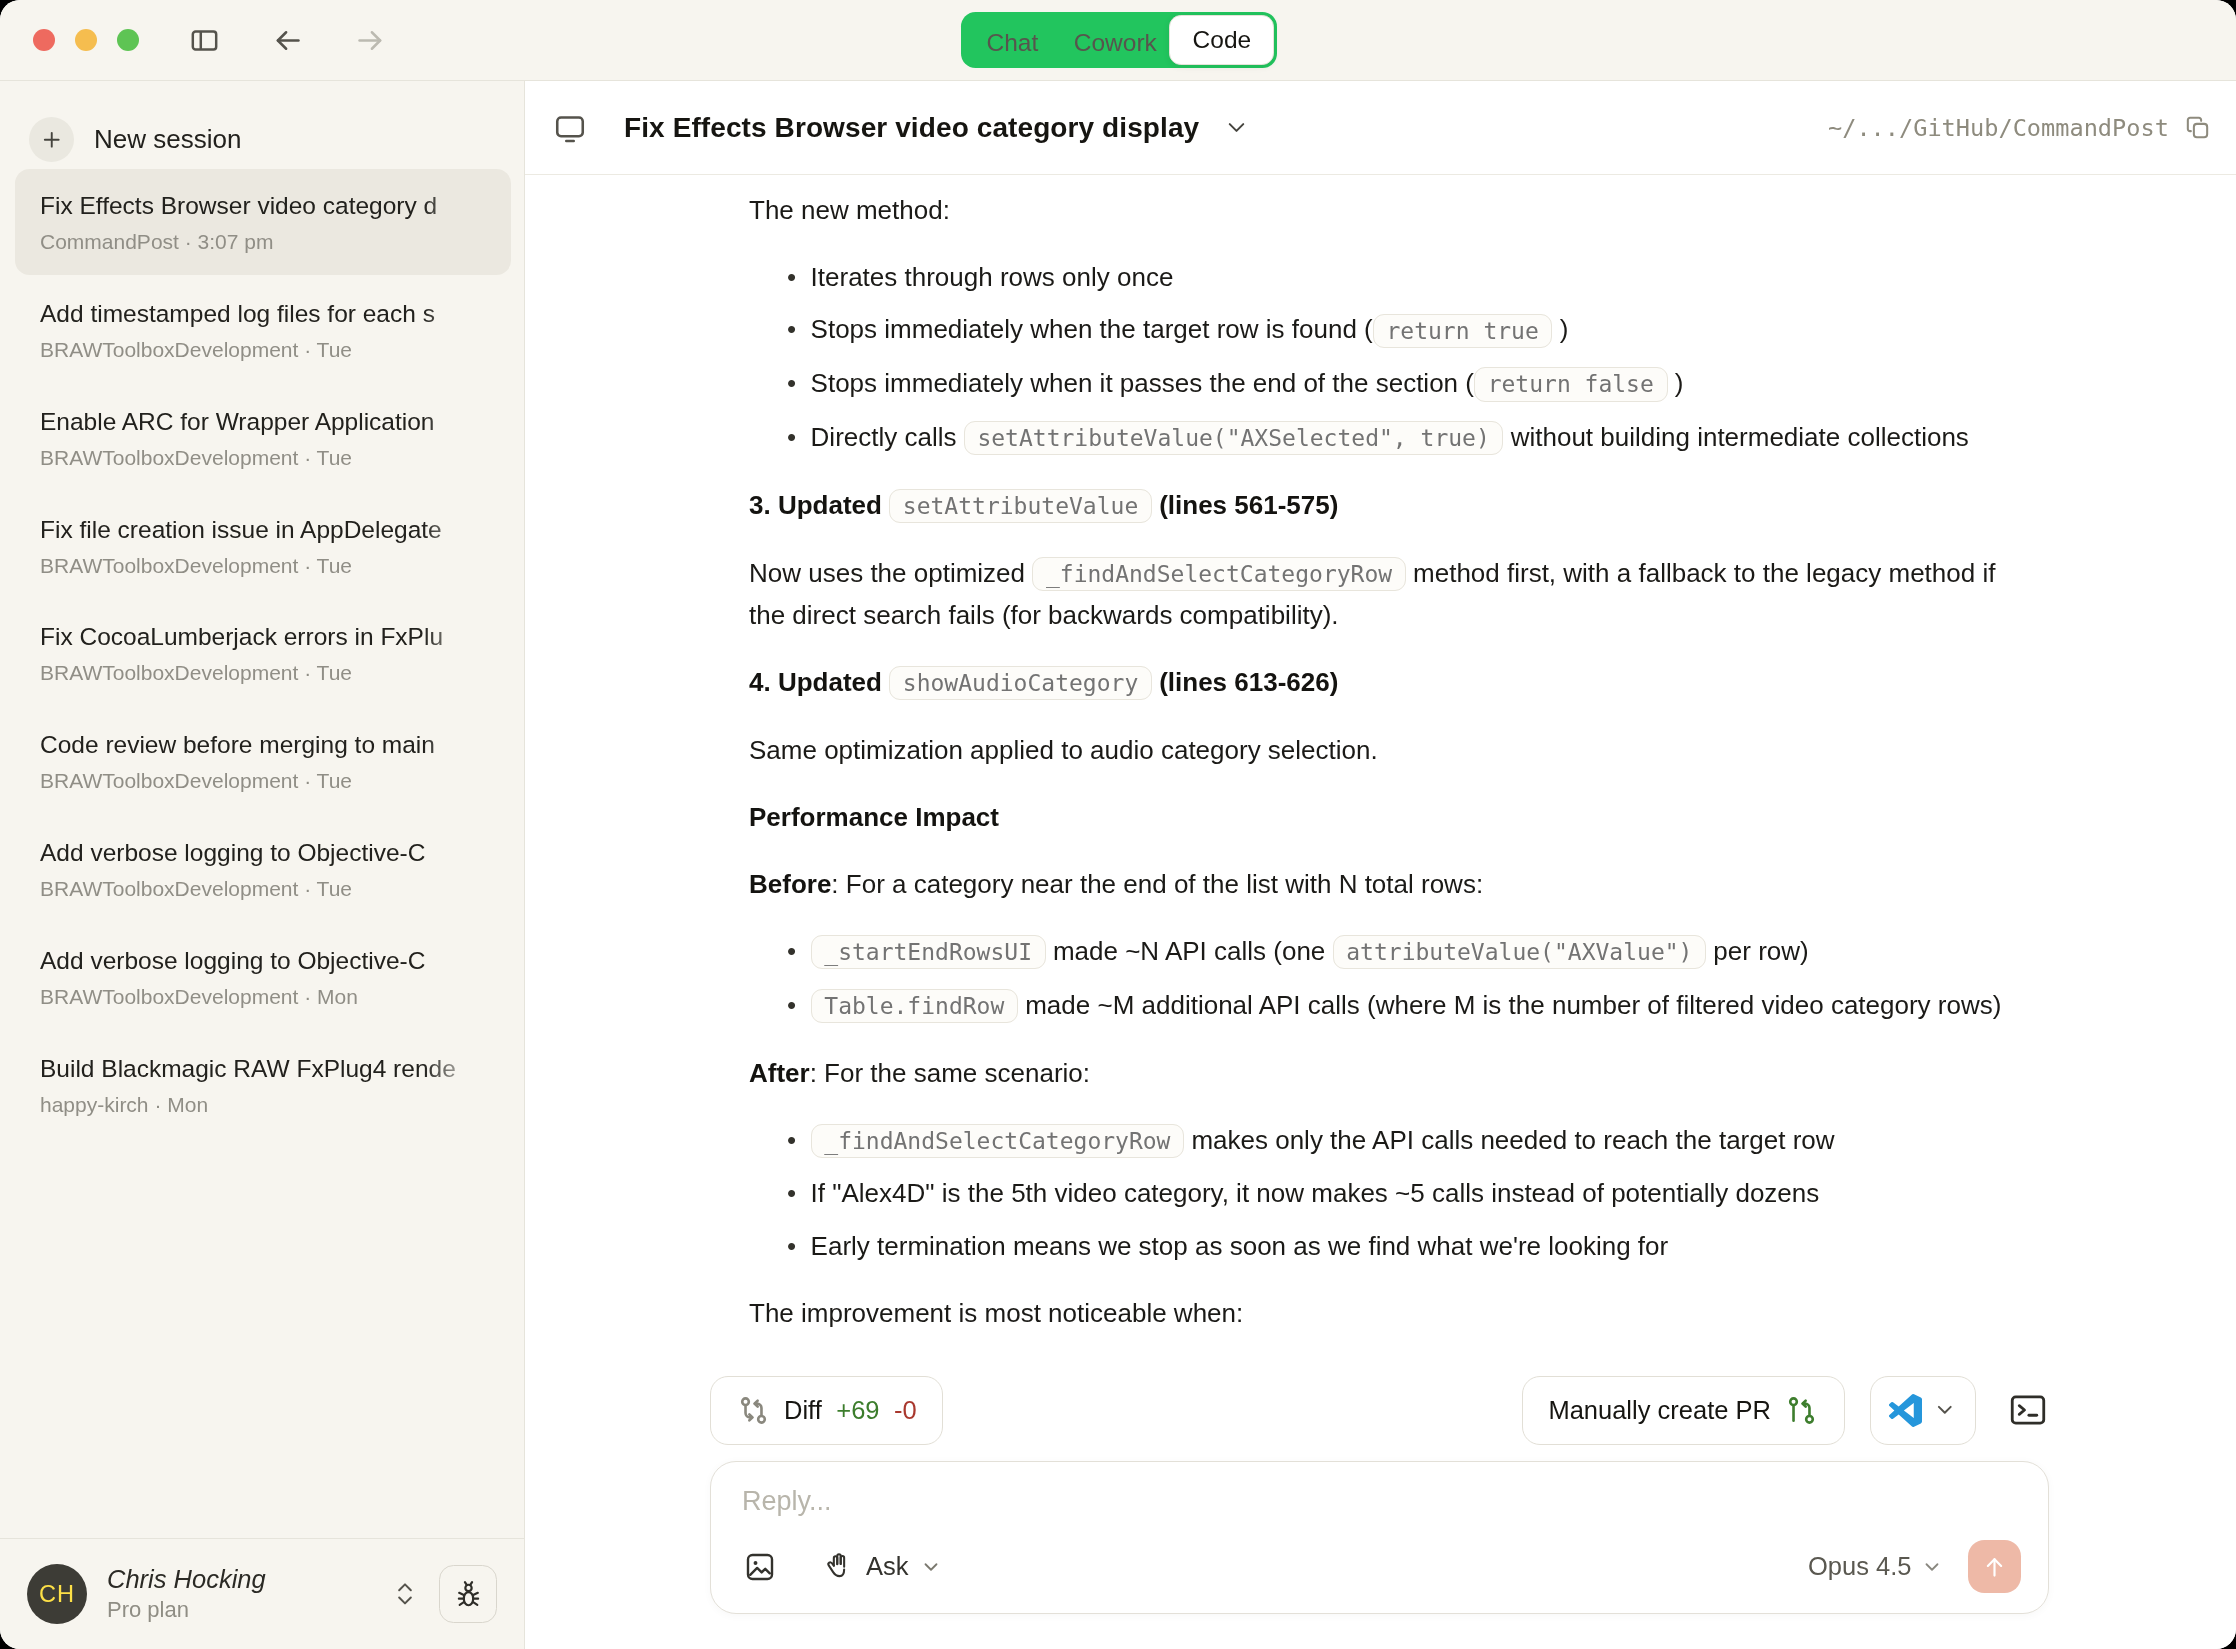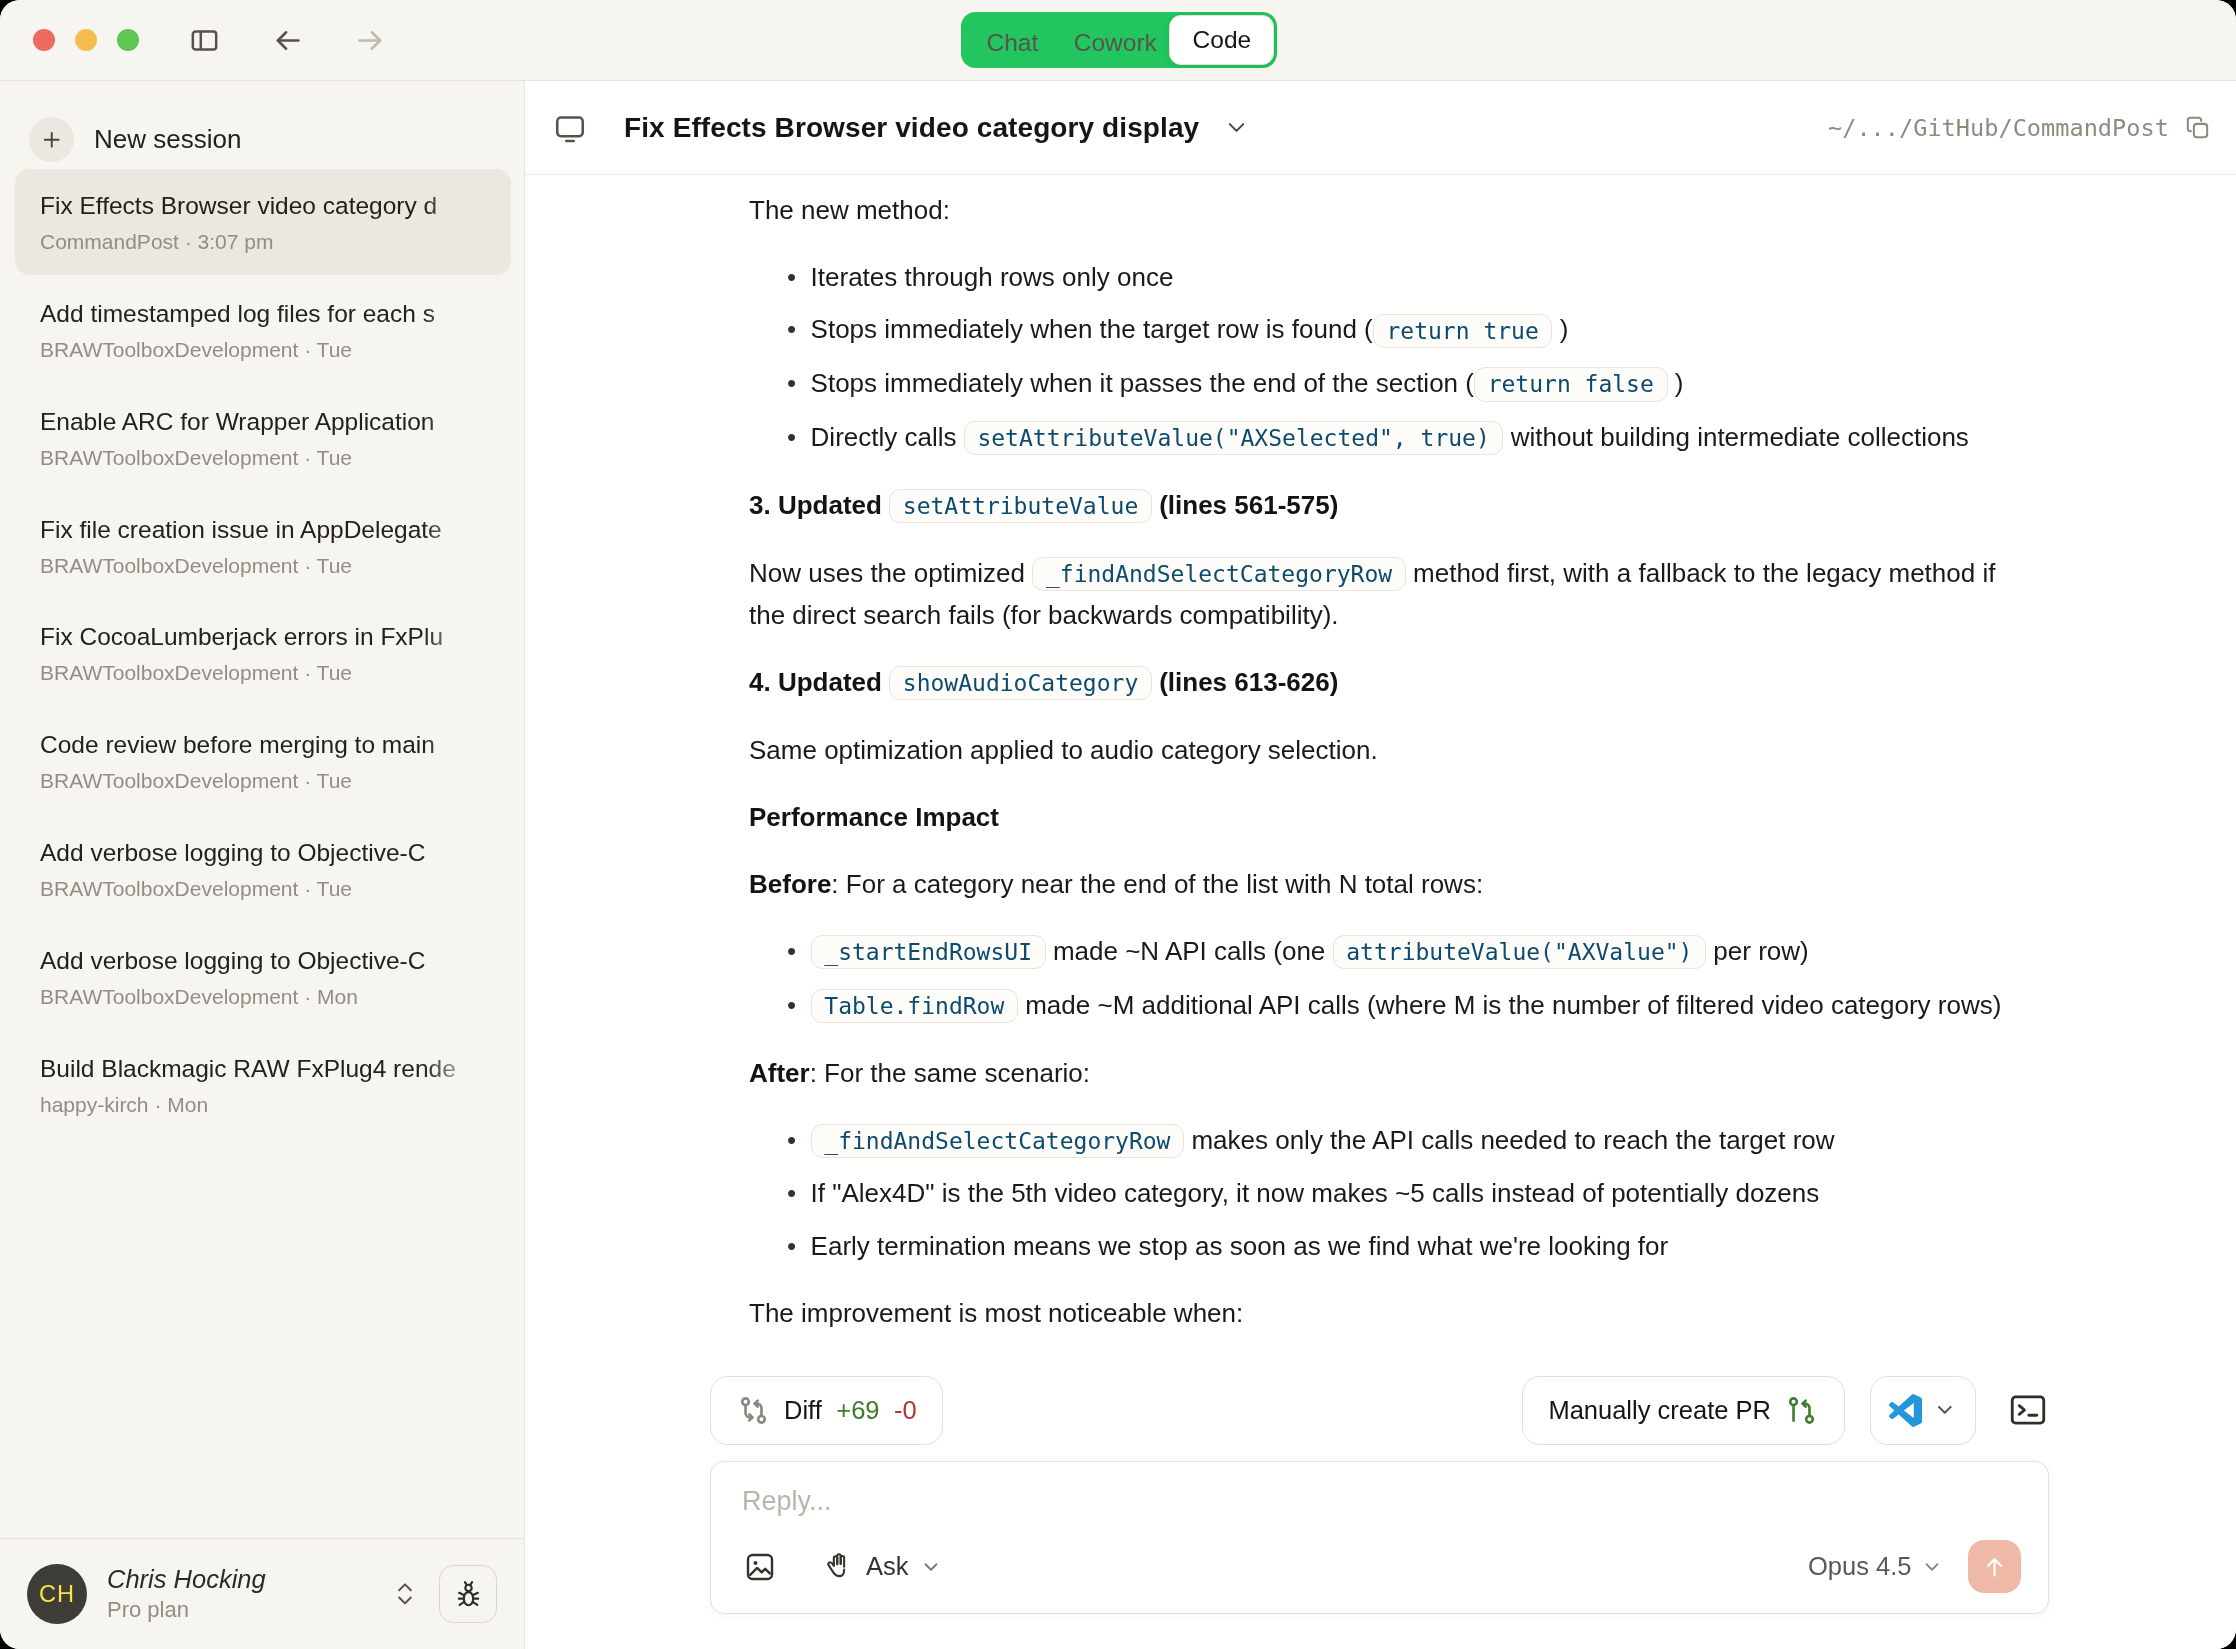--- a/index.html
+++ b/index.html
@@ -54,37 +54,37 @@
   .mh-copy{color:#8e8b7e;display:flex;cursor:default;}
   .mh-copy svg{width:29px;height:29px;}
   
   .doc-scroll{flex:1;min-height:0;overflow:hidden;padding:14.5px 0 0 224px;}
   .doc{width:1286px;font-size:26px;color:#1b1a17;line-height:41px;}
   .doc p{margin:0 0 26px 0;}
   .doc strong{font-weight:700;color:#141310;}
   .doc ul{list-style:none;margin:0 0 26px 0;padding:0 0 0 38px;}
   .doc li{position:relative;padding-left:23.6px;margin-bottom:11.8px;line-height:41px;}
   .doc li::before{content:"•";position:absolute;left:0;top:0;color:#33322c;}
-  .doc code{font-family:"DejaVu Sans Mono","Liberation Mono",monospace;font-size:23px;color:#0c4a6e;background:#fdfcf9;border:1.8px solid #e8e5dc;border-radius:11px;padding:2.7px 12.7px 3.6px 12.7px;white-space:nowrap;}
+  .doc code{font-family:"DejaVu Sans Mono","Liberation Mono",monospace;font-size:23px;color:#737373;background:#fdfcf9;border:1.8px solid #e8e5dc;border-radius:11px;padding:2.7px 12.7px 3.6px 12.7px;white-space:nowrap;}
   
   .toolbar{flex:0 0 69px;margin:12.7px 0 0 185px;width:1339px;display:flex;align-items:center;}
   .btn{display:flex;align-items:center;gap:14.5px;background:#fff;border:1.8px solid #e2dfd6;border-radius:18px;height:69px;padding:0 25.5px;box-sizing:border-box;font-size:25.5px;color:#161511;cursor:default;}
   .btn svg{width:33px;height:33px;}
   .diff-icon{color:#8a887e;}
   .plus-n{color:#3c7d2c;}
   .minus-n{color:#a9382e;}
   .toolbar-right{margin-left:auto;display:flex;align-items:center;gap:25.5px;}
   .pr-icon{color:#3e7e2e;}
   .vs-btn{padding:0 18px;gap:11px;}
   .vs-chevron{color:#55534c;display:flex;}
   .vs-chevron svg{width:23.6px;height:23.6px;}
   .term-btn{border:none;background:transparent;color:#2f2e29;display:flex;padding:0;margin-left:5.5px;cursor:default;}
   .term-btn svg{width:42px;height:42px;}
   
-  .replybox{margin:16.4px 0 0 185px;width:1339px;height:153px;border:1.8px solid #e3e0d8;border-radius:14px;box-sizing:border-box;background:#fff;box-shadow:0 1.8px 9px rgba(0,0,0,.03);display:flex;flex-direction:column;padding:23.6px 27px 20px 31px;}
+  .replybox{margin:16.4px 0 0 185px;width:1339px;height:153px;border:1.8px solid #e3e0d8;border-radius:26px;box-sizing:border-box;background:#fff;box-shadow:0 1.8px 9px rgba(0,0,0,.03);display:flex;flex-direction:column;padding:23.6px 27px 20px 31px;}
   .reply-input{border:none;outline:none;resize:none;font-family:inherit;font-size:27px;color:#1b1a17;flex:1;padding:0;background:transparent;}
   .reply-input::placeholder{color:#b8b5ab;}
   .reply-actions{display:flex;align-items:center;}
   .ra-icon{color:#33322d;display:flex;cursor:default;}
   .ra-icon svg{width:36px;height:36px;}
   .ask{display:flex;align-items:center;gap:11px;margin-left:44px;color:#33322d;font-size:25.5px;cursor:default;}
   .ask svg.hand{width:33px;height:33px;}
   .ask svg.chev{width:22px;height:22px;color:#7b796f;}
   .model{margin-left:auto;display:flex;align-items:center;gap:9px;color:#5a5850;font-size:25.5px;cursor:default;}
   .model svg{width:22px;height:22px;color:#8a8880;}

